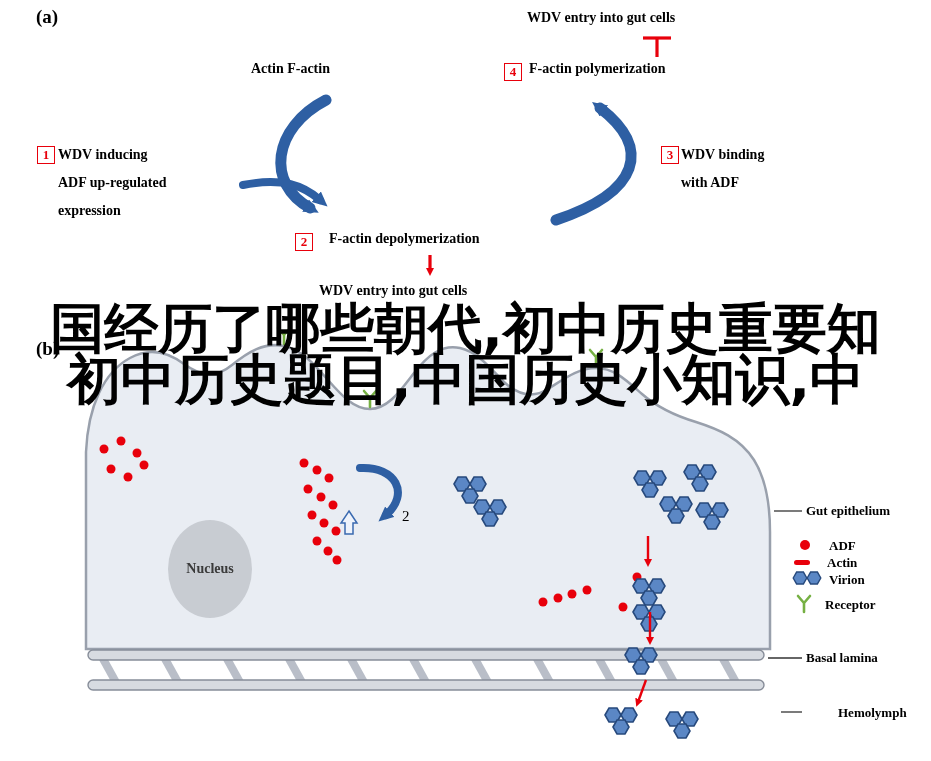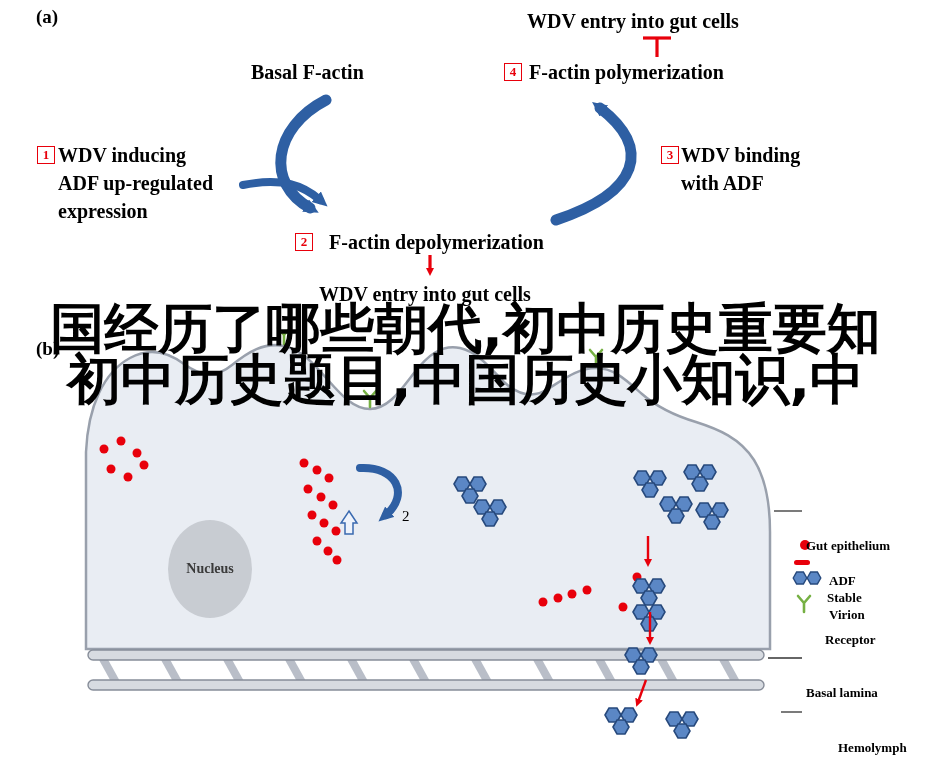--- a/index.html
+++ b/index.html
@@ -13,21 +13,21 @@
   }
   svg.art { position: absolute; left: 0; top: 0; }
 
   .txt {
     position: absolute;
     font-family: "Liberation Serif", serif;
     font-weight: bold;
     color: #000;
     white-space: nowrap;
   }
-  .pa { font-size: 20px; }
+  .pa { font-size: 14px; }
   .panel-label { font-size: 19px; }
   .multiline { white-space: pre-line; line-height: 28px; }
 
   .stepbox {
     position: absolute;
     width: 18px; height: 18px;
     border: 1.6px solid #e8000b;
     color: #e8000b;
     font-family: "Liberation Serif", serif;
     font-size: 13px; font-weight: bold;
@@ -40,21 +40,21 @@
     left: 0; top: 303px; width: 931px;
     text-align: center;
     font-family: "DejaVu Sans", sans-serif;
     font-weight: 900;
     font-size: 54px;
     line-height: 51px;
     color: #000;
     z-index: 5;
   }
 
-  .legend-label { font-size: 13px; margin-top: 35px; }
+  .legend-label { font-size: 13px; }
   .nucleus-label { font-size: 14px; color: #3a3a3a; }
   .annot { font-weight: normal; font-size: 15px; }
 
   
   .blue-arrow { fill: none; stroke: #2e5fa3; stroke-linecap: round; }
   .thick { stroke-width: 11; }
   .mid { stroke-width: 8; }
   .redline { stroke: #e8000b; stroke-width: 3.2; fill: none; }
   .thin { stroke-width: 2.4; }
   .cell { fill: #e9edf3; stroke: #99a0ac; stroke-width: 2.5; }
@@ -208,21 +208,21 @@
   <line x1="781" y1="712" x2="802" y2="712" class="leader"></line>
   <circle class="adf" cx="805" cy="545" r="5"></circle>
   <rect x="794" y="560" width="16" height="5" rx="2.5" class="adf"></rect>
   <use href="#hexp" class="virion" transform="translate(800,578) scale(0.85)"></use>
   <use href="#hexp" class="virion" transform="translate(814,578) scale(0.85)"></use>
   <use href="#recp" class="receptor" transform="translate(804,612)"></use>
 </svg>
 
 <div class="txt panel-label" style="left:36px; top:6px;">(a)</div>
 <div class="txt pa" style="left:527px; top:10px;">WDV entry into gut cells</div>
-<div class="txt pa" style="left:251px; top:61px;">Basal F-actin</div>
+<div class="txt pa" style="left:251px; top:61px;">Actin F-actin</div>
 
 <div class="stepbox" style="left:504px; top:63px;">4</div>
 <div class="txt pa" style="left:529px; top:61px;">F-actin polymerization</div>
 
 <div class="stepbox" style="left:37px; top:146px;">1</div>
 <div class="txt pa multiline" style="left:58px; top:141px;">WDV inducing
 ADF up-regulated
 expression</div>
 
 <div class="stepbox" style="left:661px; top:146px;">3</div>
@@ -233,21 +233,21 @@
 <div class="txt pa" style="left:329px; top:231px;">F-actin depolymerization</div>
 
 <div class="txt pa" style="left:319px; top:283px;">WDV entry into gut cells</div>
 
 <div class="txt panel-label" style="left:36px; top:338px;">(b)</div>
 <div class="txt nucleus-label" style="left:168px; top:561px; width:84px; text-align:center;">Nucleus</div>
 <div class="txt annot" style="left:402px; top:508px;">2</div>
 
 <div class="txt legend-label" style="left:806px; top:503px;">Gut epithelium</div>
 <div class="txt legend-label" style="left:829px; top:538px;">ADF</div>
-<div class="txt legend-label" style="left:827px; top:555px;">Stable</div>
+<div class="txt legend-label" style="left:827px; top:555px;">Actin</div>
 <div class="txt legend-label" style="left:829px; top:572px;">Virion</div>
 <div class="txt legend-label" style="left:825px; top:597px;">Receptor</div>
 <div class="txt legend-label" style="left:806px; top:650px;">Basal lamina</div>
 <div class="txt legend-label" style="left:838px; top:705px;">Hemolymph</div>
 
 <div class="watermark">
   <div>国经历了哪些朝代,初中历史重要知</div>
   <div>初中历史题目,中国历史小知识,中</div>
 </div>
 

